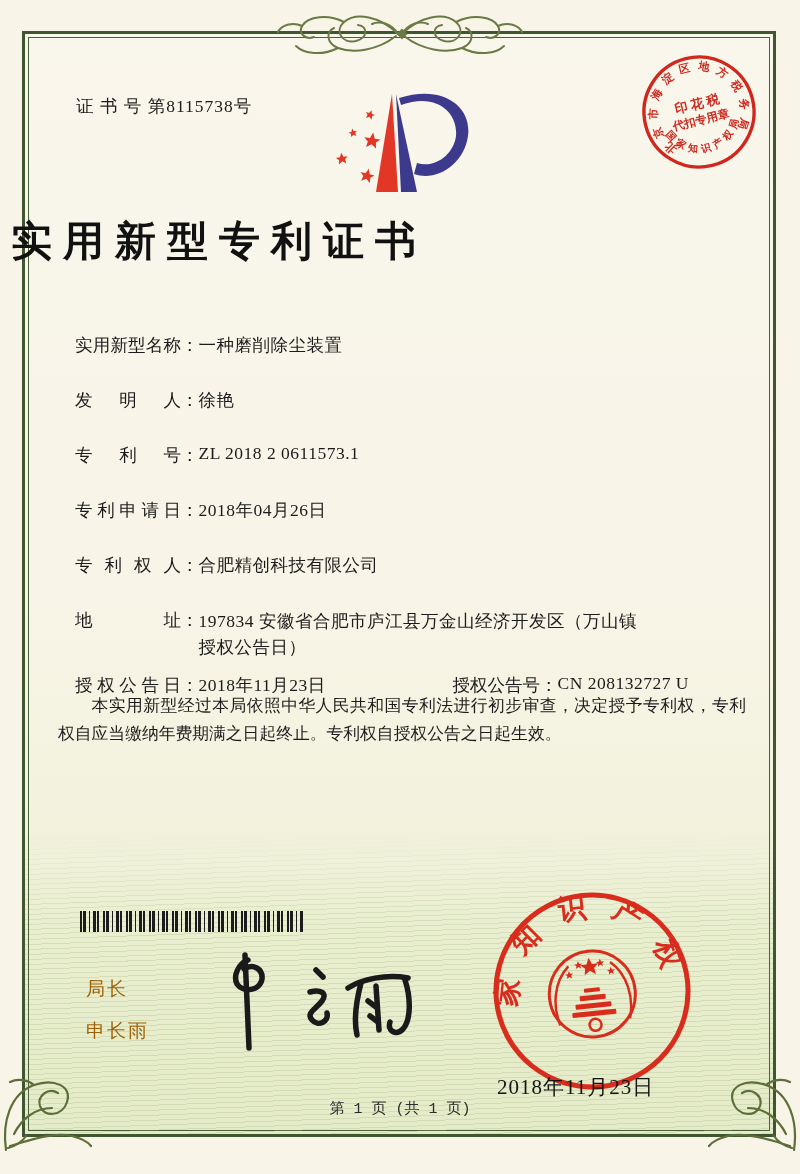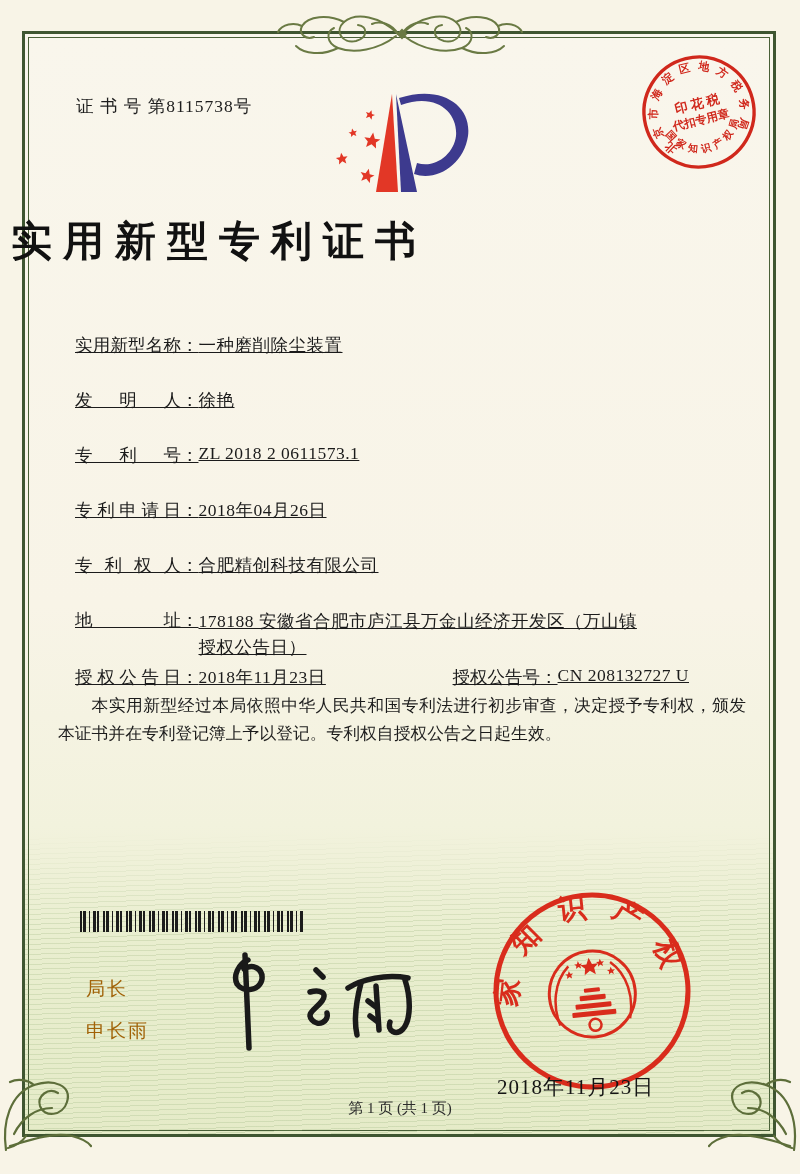--- a/index.html
+++ b/index.html
@@ -14,23 +14,23 @@
   .wave-overlay{position:absolute;left:0;right:0;bottom:0;height:300px;
     background:repeating-linear-gradient(178deg,rgba(136,168,108,0.22) 0 1px,rgba(255,255,255,0) 1px 5px);
     -webkit-mask-image:linear-gradient(to top,#000 70%,transparent 100%);
     mask-image:linear-gradient(to top,#000 70%,transparent 100%);}
 
   .cert-no{position:absolute;left:76px;top:94px;font-size:17.5px;color:#1d1d1d;letter-spacing:1px;}
 
   .title{position:absolute;left:0;top:214px;width:100%;text-align:left;
          font-size:41px;font-weight:bold;color:#111;letter-spacing:11px;text-indent:11px;}
 
-  .fields{position:absolute;left:75px;top:333px;width:670px;font-size:17.5px;color:#1b1b1b;text-decoration:underline;}
+  .fields{position:absolute;left:75px;top:333px;width:670px;font-size:17.5px;color:#1b1b1b;}
   .field-row{margin-bottom:31px;display:flex;align-items:flex-start;}
-  .field-row.addr{margin-bottom:5px;}
+  .field-row.addr{margin-bottom:13px;}
   .field-row.last{margin-bottom:0;align-items:center;}
   .field-label{display:inline-block;width:106px;text-align:justify;text-align-last:justify;flex:none;}
   .field-colon{flex:none;}
   .field-value{letter-spacing:0.5px;}
   .addr-value{display:inline-block;max-width:545px;line-height:26px;}
   .grp{display:flex;align-items:flex-start;}
   .grp.right{margin-left:auto;margin-right:56px;}
 
   .body-text{position:absolute;left:58px;top:692px;width:688px;}
   .body-text p{margin:0;font-size:16.8px;line-height:28.4px;color:#1c1c1c;
@@ -44,21 +44,21 @@
   .signer div{margin-bottom:16px;letter-spacing:2px;}
 
   .signature-svg{position:absolute;left:210px;top:946px;}
 
   .seal-svg{position:absolute;left:489px;top:888px;z-index:2;}
   .seal-date{position:absolute;left:497px;top:1073px;z-index:3;font-size:21px;color:#151515;letter-spacing:1px;}
 
   .stamp-tr{position:absolute;left:638px;top:51px;transform:rotate(-14deg);}
 
   .footer{position:absolute;left:0;top:1099px;width:100%;text-align:center;
-          font-size:15px;color:#2c2c2c;z-index:2;}
+          font-size:15px;color:#2c2c2c;z-index:2;font-family:Liberation Mono, monospace;}
 
   .ornament-top{position:absolute;left:268px;top:6px;z-index:3;}
   .corner-fl{position:absolute;bottom:22px;z-index:3;}
   .corner-fl.left{left:0;}
   .corner-fl.right{right:0;transform:scaleX(-1);}
   .logo-svg{position:absolute;left:320px;top:86px;}
 </style>
 </head>
 <body>
 
@@ -177,38 +177,38 @@
       <span class="field-value">2018年04月26日</span>
     </div>
     <div class="field-row">
       <span class="field-label">专利权人</span>
         <span class="field-colon">：</span>
       <span class="field-value">合肥精创科技有限公司</span>
     </div>
     <div class="field-row addr">
       <span class="field-label">地址</span>
         <span class="field-colon">：</span>
-      <span class="field-value addr-value"><span>178188 安徽省合肥市庐江县万金山经济开发区（万山镇</span><br><span>授权公告日）</span></span>
+      <span class="field-value addr-value"><span>197834 安徽省合肥市庐江县万金山经济开发区（万山镇</span><br><span>授权公告日）</span></span>
     </div>
     <div class="field-row last">
       <span class="grp">
         <span class="field-label">授权公告日</span>
           <span class="field-colon">：</span>
         <span class="field-value">2018年11月23日</span>
       </span>
       <span class="grp right">
         <span>授权公告号</span>
           <span class="field-colon">：</span>
         <span class="field-value">CN 208132727 U</span>
       </span>
     </div>
   </div>
 
   <div class="body-text">
-    <p>本实用新型经过本局依照中华人民共和国专利法进行初步审查，决定授予专利权，颁发本证书并在专利登记簿上予以登记。专利权自授权公告之日起生效。</p>
+    <p>本实用新型经过本局依照中华人民共和国专利法进行初步审查，决定授予专利权，专利权自应当缴纳年费期满之日起终止。专利权自授权公告之日起生效。</p>
   </div>
 
   <div class="barcode"></div>
 
   <div class="signer">
     <div>局长</div>
     <div>申长雨</div>
   </div>
 
   <svg class="signature-svg" width="215" height="112" viewBox="0 0 215 112">

